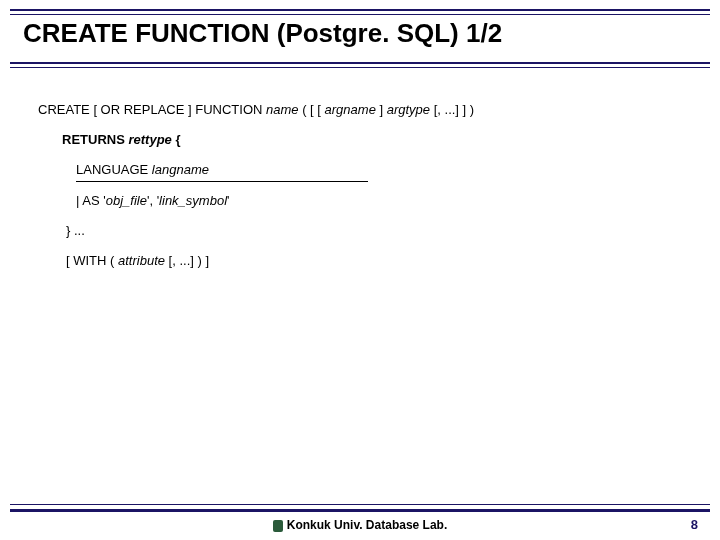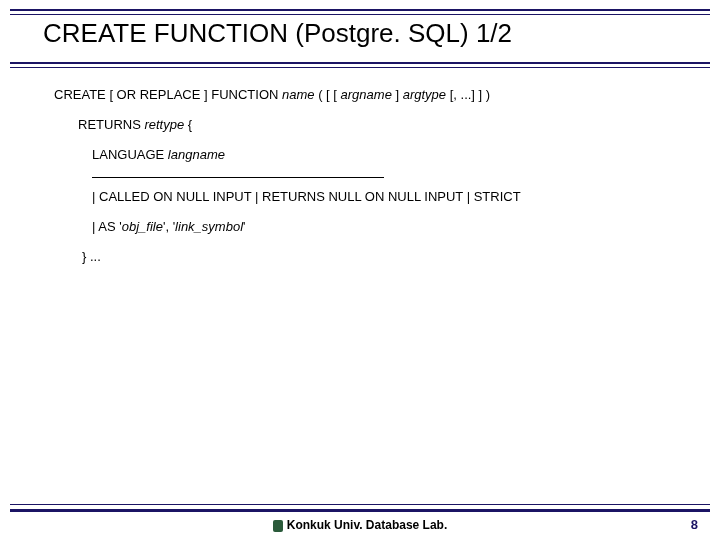--- a/index.html
+++ b/index.html
@@ -22,56 +22,55 @@
     top: 9px;
     left: 10px;
     right: 10px;
     height: 3px;
     border-top: 2px solid #1b1464;
     border-bottom: 1px solid #1b1464;
   }
   .title {
     position: absolute;
     top: 18px;
-    left: 43px;
+    left: 23px;
     font-size: 26px;
-    font-weight: 400;
+    font-weight: 700;
     color: #000;
   }
   .title-rule {
     position: absolute;
     top: 62px;
     left: 10px;
     right: 10px;
     height: 3px;
     border-top: 2px solid #1b1464;
     border-bottom: 1px solid #1b1464;
   }
   .content {
     position: absolute;
-    top: 85px;
+    top: 100px;
     left: 38px;
     right: 30px;
     font-size: 13px;
     color: #000;
     line-height: 1.6;
-    margin-left: 16px;
   }
   .line {
     margin-bottom: 9px;
     white-space: nowrap;
   }
-  .i1 { padding-left: 24px; }
+  .i1 { padding-left: 24px; font-weight: bold; }
   .i2 { padding-left: 38px; }
   .i1b { padding-left: 28px; }
   .ital { font-style: italic; }
   .underline {
     border-bottom: 1px solid #000;
     display: inline-block;
-    padding-bottom: 12px;
+    padding-bottom: 1px;
   }
   .footer-rule {
     position: absolute;
     bottom: 28px;
     left: 10px;
     right: 10px;
     height: 4px;
     border-top: 1px solid #1b1464;
     border-bottom: 3px solid #1b1464;
   }
@@ -119,30 +118,32 @@
 
     <div class="line i1">
       <span>RETURNS </span><span class="ital">rettype </span><span> {</span>
     </div>
 
     <div class="line i2">
       <span class="underline"><span>LANGUAGE </span><span class="ital">langname</span>&nbsp;&nbsp;&nbsp;&nbsp;&nbsp;&nbsp;&nbsp;&nbsp;&nbsp;&nbsp;&nbsp;&nbsp;&nbsp;&nbsp;&nbsp;&nbsp;&nbsp;&nbsp;&nbsp;&nbsp;&nbsp;&nbsp;&nbsp;&nbsp;&nbsp;&nbsp;&nbsp;&nbsp;&nbsp;&nbsp;&nbsp;&nbsp;&nbsp;&nbsp;&nbsp;&nbsp;&nbsp;&nbsp;&nbsp;&nbsp;&nbsp;&nbsp;&nbsp;&nbsp;</span>
     </div>
 
 
-    <div class="line i2">| CALLED ON NULL INPUT | RETURNS NULL ON NULL INPUT | STRICT</div>
 
 
 
     <div class="line i2">
       <span>| AS '</span><span class="ital">obj_file</span><span>', '</span><span class="ital">link_symbol</span><span>'</span>
     </div>
 
     <div class="line i1b">} ...</div>
 
+    <div class="line i1b">
+      <span>[ WITH ( </span><span class="ital">attribute</span><span> [, ...] ) ]</span>
+    </div>
 
   </div>
 
   <div class="footer-rule"></div>
   <div class="footer-text">
     <span class="logo"></span><span>Konkuk Univ. Database Lab.</span>
   </div>
   <div class="page-num">8</div>
 </div>
 

